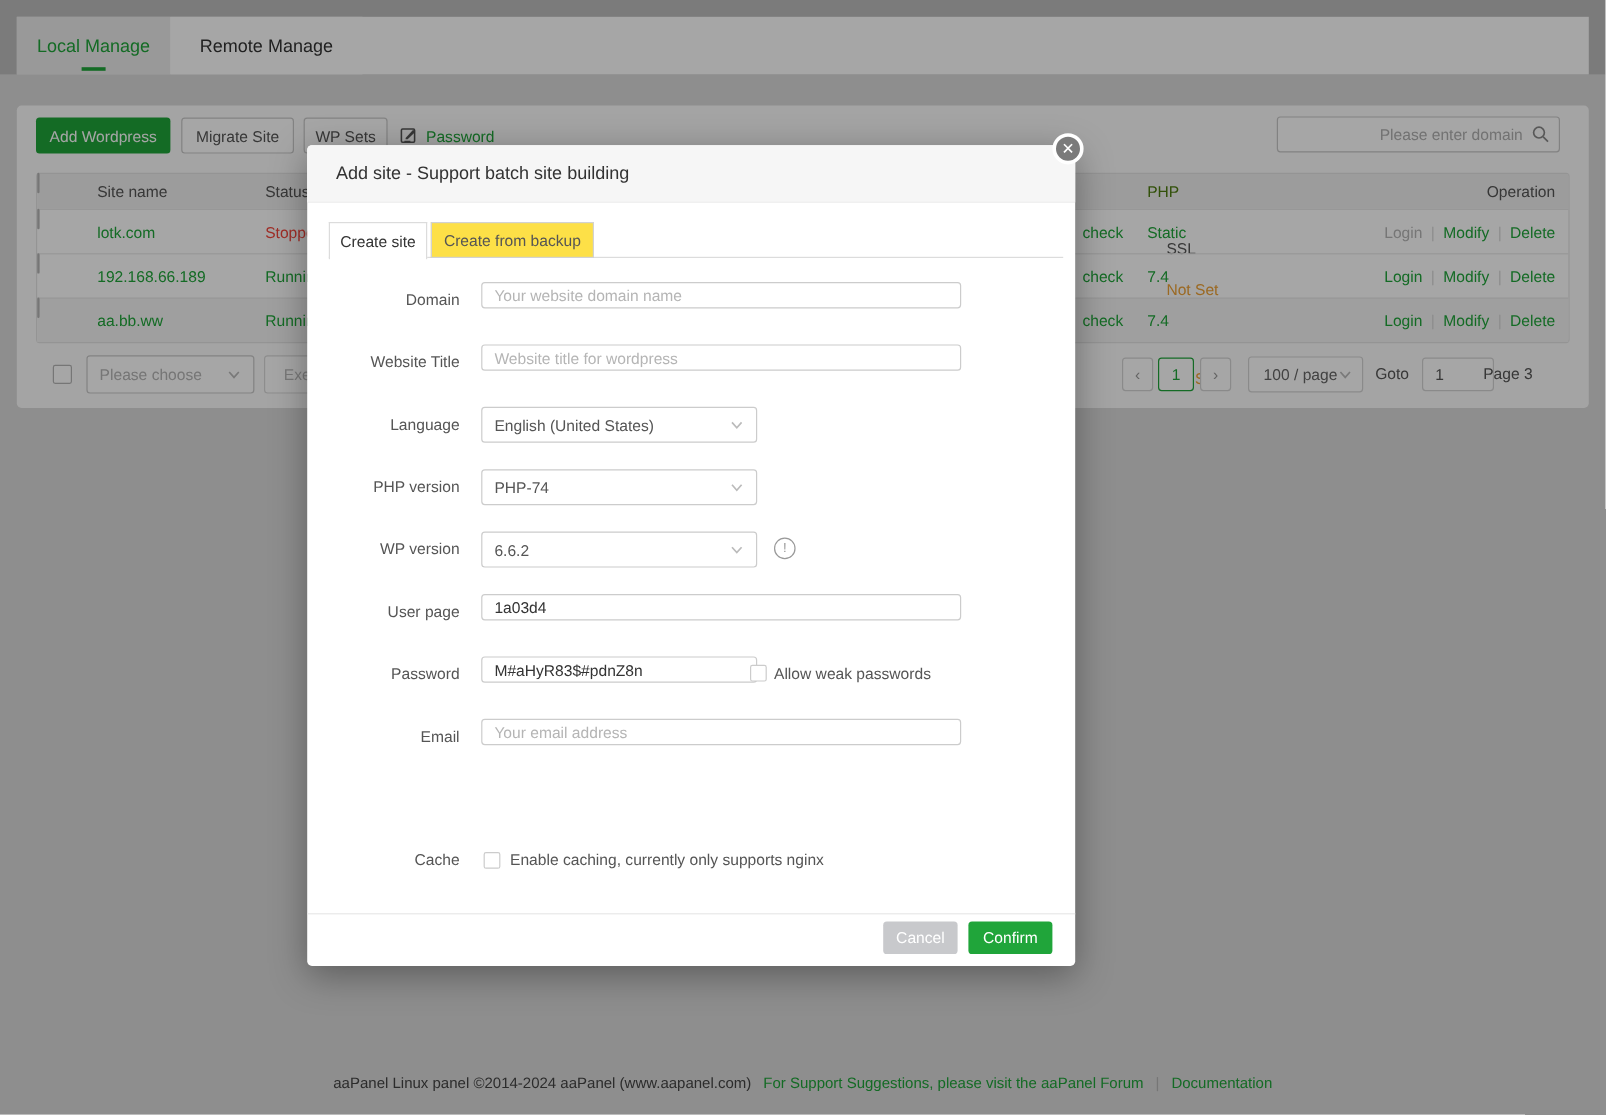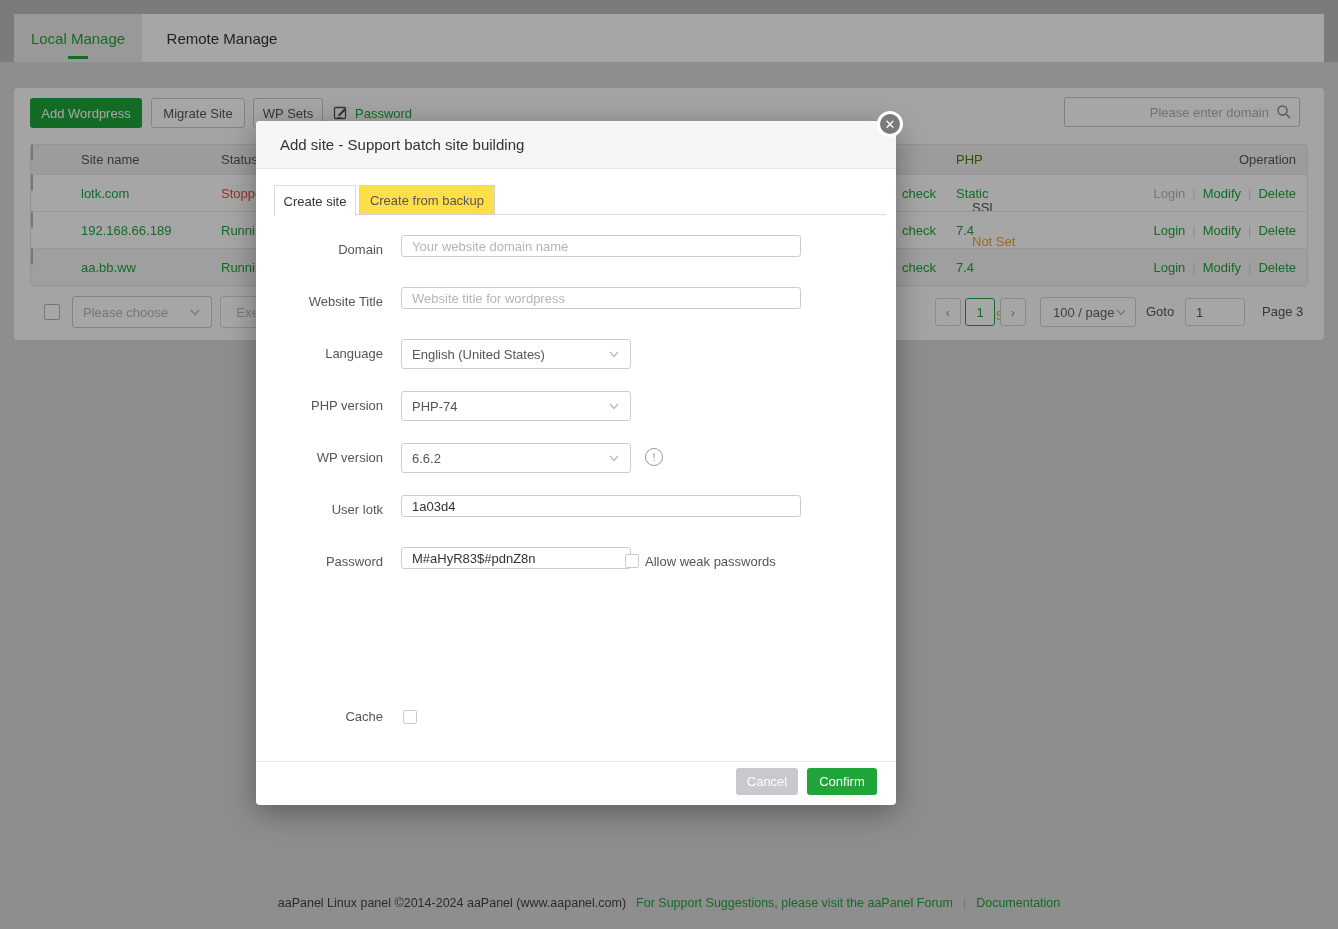--- a/index.html
+++ b/index.html
@@ -49,21 +49,21 @@
   
   .batch-cb { position:absolute; left:30px; top:216px; width:16px; height:16px; border:1px solid #b5b5b5; border-radius:2px; background:#fff; }
   .batch-select { position:absolute; left:58px; top:208px; width:140px; height:32px; border:1px solid #c9c9c9; border-radius:3px; background:#fff; font-size:13px; color:#b5b5b5; display:flex; align-items:center; padding:0 10px; justify-content:space-between; }
   .batch-exec { position:absolute; left:206px; top:208px; width:80px; height:32px; border:1px solid #d9d9d9; border-radius:3px; background:#fff; font-size:13px; color:#bbb; display:flex; align-items:center; justify-content:center; }
   .pg-btn { position:absolute; top:210px; height:28px; border:1px solid #d5d5d5; border-radius:3px; background:#fff; color:#999; display:flex; align-items:center; justify-content:center; font-size:13px; cursor:pointer; }
   .pg-prev { left:921px; width:26px; } .pg-next { left:986px; width:26px; }
   .pg-cur { left:951px; width:30px; border-color:#20a53a; color:#20a53a; }
   .pg-size { position:absolute; left:1026px; top:209px; width:96px; height:30px; border:1px solid #d5d5d5; border-radius:3px; background:#fff; font-size:13px; color:#666; display:flex; align-items:center; justify-content:space-between; padding:0 8px 0 12px; }
   .pg-goto-label { position:absolute; left:1132px; top:210px; line-height:28px; font-size:13px; color:#555; }
   .pg-goto { position:absolute; left:1171px; top:210px; width:60px; height:28px; border:1px solid #d5d5d5; border-radius:3px; font-size:13px; color:#555; padding:0 10px; outline:none; font-family:inherit; background:#fff; }
-  .pg-info { position:absolute; left:1248px; top:210px; line-height:28px; font-size:13px; color:#555; }
+  .pg-info { position:absolute; left:1222px; top:210px; line-height:28px; font-size:13px; color:#555; }
 
   
   .page-footer { position:absolute; left:0; right:0; top:896px; text-align:center; font-size:12.5px; color:#444; }
   .page-footer .flink { color:#20a53a; cursor:pointer; }
   .page-footer .fdiv { color:#b5b5b5; margin:0 10px; }
   .page-footer .fcopy { margin-right:10px; }
 
   
   .overlay { position:absolute; inset:0; background:rgba(0,0,0,0.35); z-index:50; }
   .modal { position:absolute; left:256px; top:121px; width:640px; height:684px; background:#fff; border-radius:4px; box-shadow:0 8px 30px rgba(0,0,0,.35); z-index:60; }
@@ -258,35 +258,40 @@
       <div class="fselect">
         <span>6.6.2</span>
         <svg width="12" height="12" viewBox="0 0 12 12">
             <polyline points="2,4 6,8.5 10,4" fill="none" stroke="#bbb" stroke-width="1.4"></polyline>
           </svg>
       </div>
       <span class="warn-ic">!</span>
     </div>
 
     <div class="frow" style="top:374px">
-      <span class="flabel">User lotk</span>
+      <span class="flabel">User page</span>
       <input class="fctl w-wide" value="1a03d4" style="">
     </div>
 
     <div class="frow" style="top:426px">
       <span class="flabel">Password</span>
       <input class="fctl w-narrow" value="M#aHyR83$#pdnZ8n" style="">
       <span class="mini-cb" style="left:369px; top:7px"></span>
       <span class="cb-label" style="left:389px">Allow weak passwords</span>
     </div>
 
+    <div class="frow" style="top:478px">
+      <span class="flabel">Email</span>
+      <input class="fctl w-wide" placeholder="Your email address" style="">
+    </div>
 
 
     <div class="frow" style="top:586px; height:20px">
       <span class="flabel" style="line-height:20px">Cache</span>
       <span class="mini-cb" style="left:147px; top:3px"></span>
+      <span class="cb-label" style="left:169px; line-height:20px">Enable caching, currently only supports nginx</span>
     </div>
 
     <div class="m-sep"></div>
     <div class="m-btn m-cancel">Cancel</div>
     <div class="m-btn m-confirm">Confirm</div>
   </div>
 </div>
 
 </body></html>

